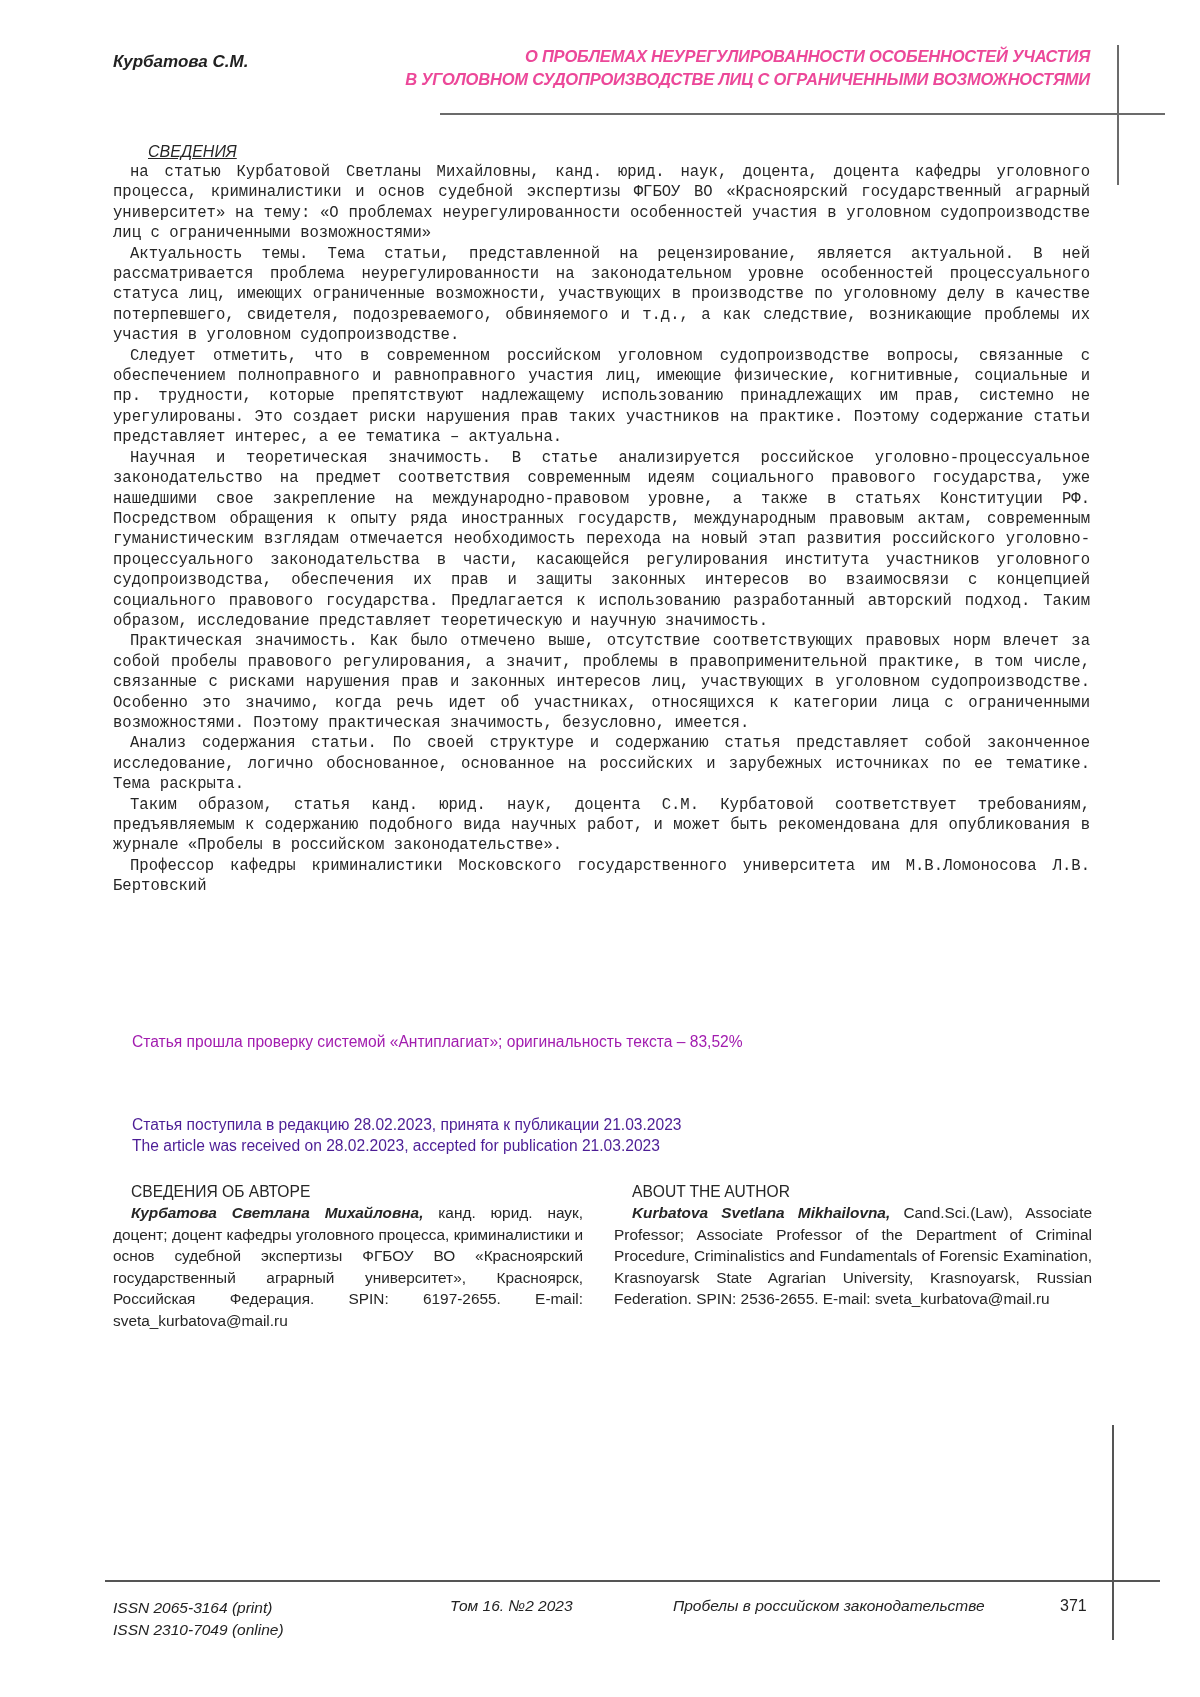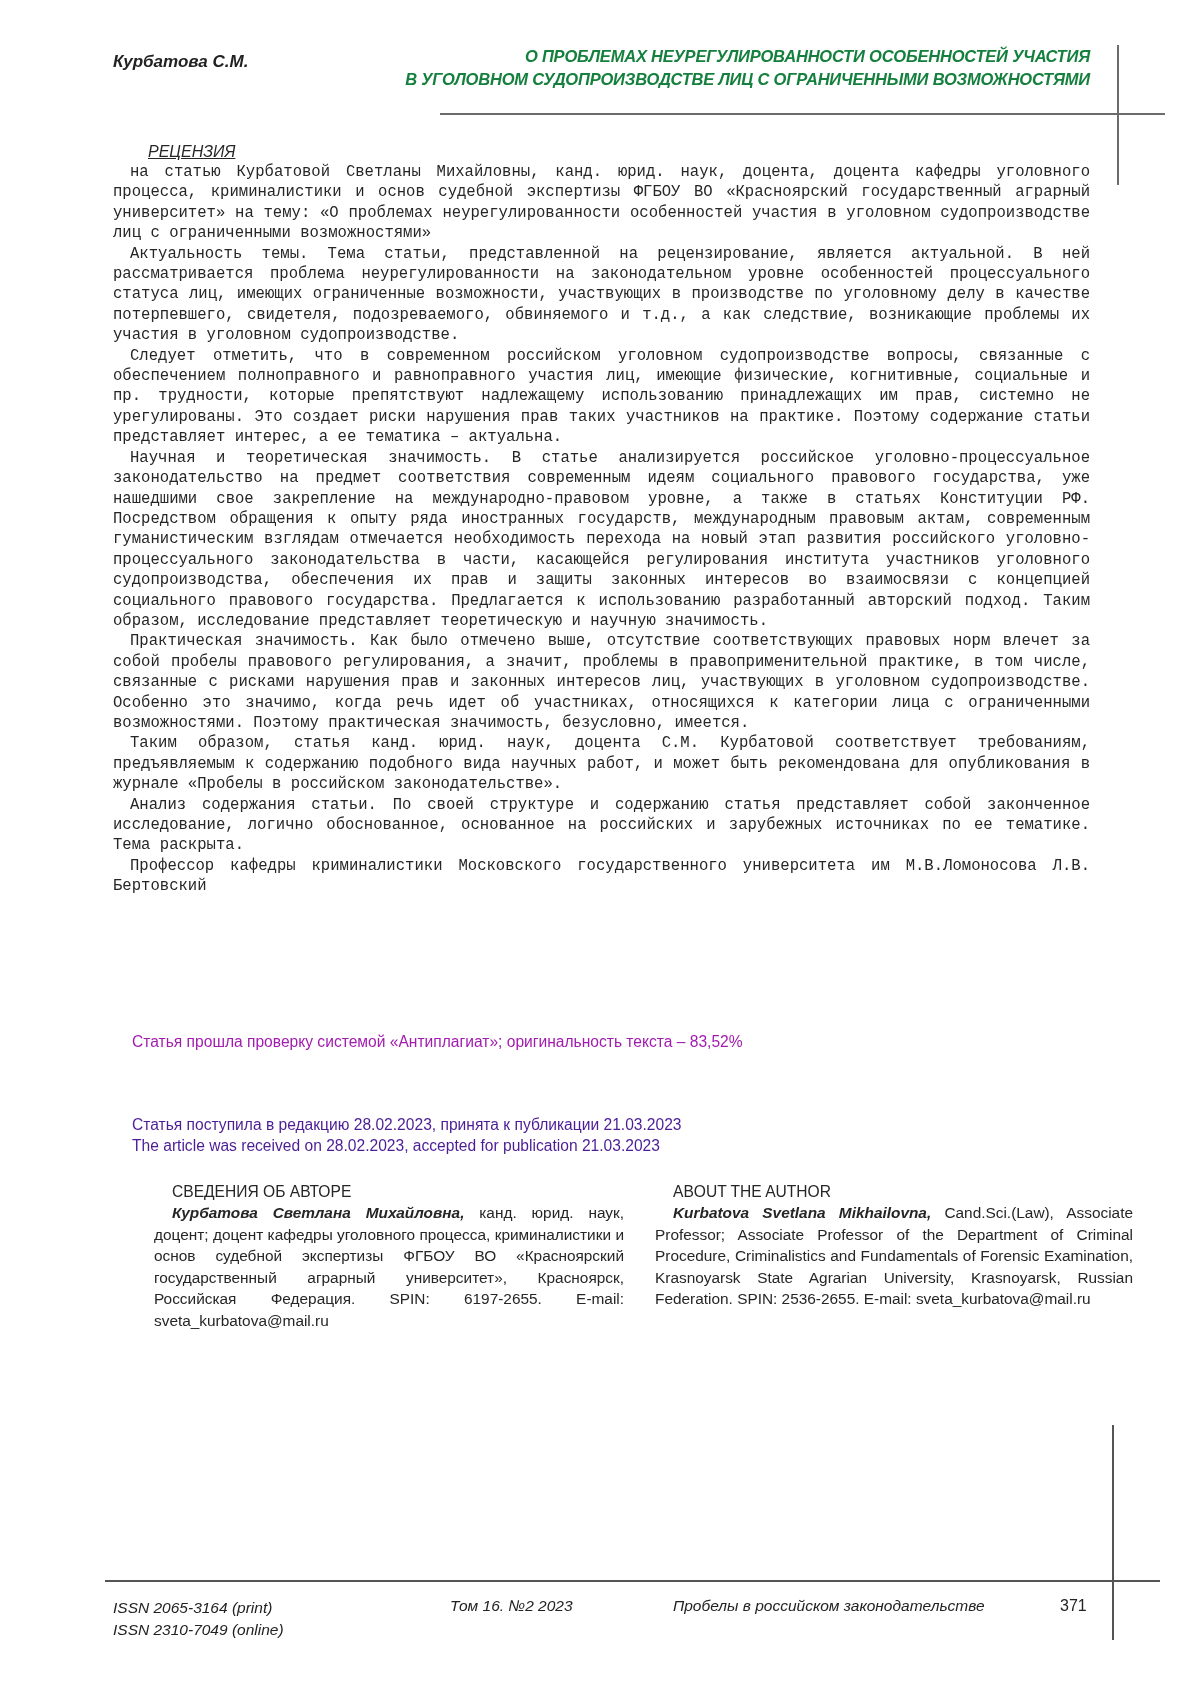--- a/index.html
+++ b/index.html
@@ -8,21 +8,21 @@
       font-family: "Liberation Sans", "DejaVu Sans", sans-serif;
       color: #222222;
     }
     .hdr-author {
       position: absolute; left: 113px; top: 52px;
       font-size: 17px; font-weight: bold; font-style: italic; color: #222;
     }
     .hdr-title {
       position: absolute; right: 110px; top: 45px; width: 820px;
       text-align: right; font-size: 16.5px; font-weight: bold; font-style: italic;
-      line-height: 23px; color: #15803d; letter-spacing: -0.2px;
+      line-height: 23px; color: #ec4899; letter-spacing: -0.2px;
     }
     .rule-h { position: absolute; height: 2px; background: #6b6b6b; }
     .rule-v { position: absolute; width: 2px; background: #6b6b6b; }
     .hdr-rule { left: 440px; top: 113px; width: 725px; }
     .hdr-vline { left: 1117px; top: 45px; height: 140px; }
     .ftr-rule { left: 105px; top: 1580px; width: 1055px; height: 1.5px; background: #555; }
     .ftr-vline { left: 1112px; top: 1425px; height: 215px; background: #555; }
 
     .review {
       position: absolute; left: 113px; top: 142px; width: 977px;
@@ -36,21 +36,21 @@
 
     .check {
       position: absolute; left: 132px; top: 1033px; font-size: 15.6px; color: #a21caf;
     }
     .dates {
       position: absolute; left: 132px; top: 1082px; font-size: 15.6px; line-height: 20.5px; color: #4c1d95; margin-top: 33px;
     }
 
     .author-col {
       position: absolute; top: 1181px; width: 470px;
-      font-size: 15.4px; line-height: 21.5px; text-align: justify; color: #262626; margin-left: 41px;
+      font-size: 15.4px; line-height: 21.5px; text-align: justify; color: #262626;
     }
     .author-col.ru { left: 113px; }
     .author-col.en { left: 614px; width: 478px; }
     .author-col h3 {
       margin: 0 0 0 18px; font-size: 15.6px; font-weight: normal; line-height: 21px;
     }
     .author-col p { margin: 0; text-indent: 18px; }
     .author-col .name { font-weight: bold; font-style: italic; }
 
     .footer-item {
@@ -66,28 +66,28 @@
 
 <div class="hdr-author">Курбатова С.М.</div>
 <div class="hdr-title">
   <div>О ПРОБЛЕМАХ НЕУРЕГУЛИРОВАННОСТИ ОСОБЕННОСТЕЙ УЧАСТИЯ</div>
   <div>В УГОЛОВНОМ СУДОПРОИЗВОДСТВЕ ЛИЦ С ОГРАНИЧЕННЫМИ ВОЗМОЖНОСТЯМИ</div>
 </div>
 <div class="rule-h hdr-rule"></div>
 <div class="rule-v hdr-vline"></div>
 
 <div class="review">
-  <span class="review-heading">РЕЦЕНЗИЯ</span>
+  <span class="review-heading">СВЕДЕНИЯ</span>
   <p>на статью Курбатовой Светланы Михайловны, канд. юрид. наук, доцента, доцента кафедры уголовного процесса, криминалистики и основ судебной экспертизы ФГБОУ ВО «Красноярский государственный аграрный университет» на тему: «О проблемах неурегулированности особенностей участия в уголовном судопроизводстве лиц с ограниченными возможностями»</p>
   <p>Актуальность темы. Тема статьи, представленной на рецензирование, является актуальной. В ней рассматривается проблема неурегулированности на законодательном уровне особенностей процессуального статуса лиц, имеющих ограниченные возможности, участвующих в производстве по уголовному делу в качестве потерпевшего, свидетеля, подозреваемого, обвиняемого и т.д., а как следствие, возникающие проблемы их участия в уголовном судопроизводстве.</p>
   <p>Следует отметить, что в современном российском уголовном судопроизводстве вопросы, связанные с обеспечением полноправного и равноправного участия лиц, имеющие физические, когнитивные, социальные и пр. трудности, которые препятствуют надлежащему использованию принадлежащих им прав, системно не урегулированы. Это создает риски нарушения прав таких участников на практике. Поэтому содержание статьи представляет интерес, а ее тематика – актуальна.</p>
   <p>Научная и теоретическая значимость. В статье анализируется российское уголовно-процессуальное законодательство на предмет соответствия современным идеям социального правового государства, уже нашедшими свое закрепление на международно-правовом уровне, а также в статьях Конституции РФ. Посредством обращения к опыту ряда иностранных государств, международным правовым актам, современным гуманистическим взглядам отмечается необходимость перехода на новый этап развития российского уголовно-процессуального законодательства в части, касающейся регулирования института участников уголовного судопроизводства, обеспечения их прав и защиты законных интересов во взаимосвязи с концепцией социального правового государства. Предлагается к использованию разработанный авторский подход. Таким образом, исследование представляет теоретическую и научную значимость.</p>
   <p>Практическая значимость. Как было отмечено выше, отсутствие соответствующих правовых норм влечет за собой пробелы правового регулирования, а значит, проблемы в правоприменительной практике, в том числе, связанные с рисками нарушения прав и законных интересов лиц, участвующих в уголовном судопроизводстве. Особенно это значимо, когда речь идет об участниках, относящихся к категории лица с ограниченными возможностями. Поэтому практическая значимость, безусловно, имеется.</p>
+  <p>Анализ содержания статьи. По своей структуре и содержанию статья представляет собой законченное исследование, логично обоснованное, основанное на российских и зарубежных источниках по ее тематике. Тема раскрыта.</p>
   <p>Таким образом, статья канд. юрид. наук, доцента С.М. Курбатовой соответствует требованиям, предъявляемым к содержанию подобного вида научных работ, и может быть рекомендована для опубликования в журнале «Пробелы в российском законодательстве».</p>
-  <p>Анализ содержания статьи. По своей структуре и содержанию статья представляет собой законченное исследование, логично обоснованное, основанное на российских и зарубежных источниках по ее тематике. Тема раскрыта.</p>
   <p>Профессор кафедры криминалистики Московского государственного университета им М.В.Ломоносова Л.В. Бертовский</p>
 </div>
 
 <div class="check">Статья прошла проверку системой «Антиплагиат»; оригинальность текста – 83,52%</div>
 <div class="dates">
   <div>Статья поступила в редакцию 28.02.2023, принята к публикации 21.03.2023</div>
   <div>The article was received on 28.02.2023, accepted for publication 21.03.2023</div>
 </div>
 
 <div class="author-col ru">

